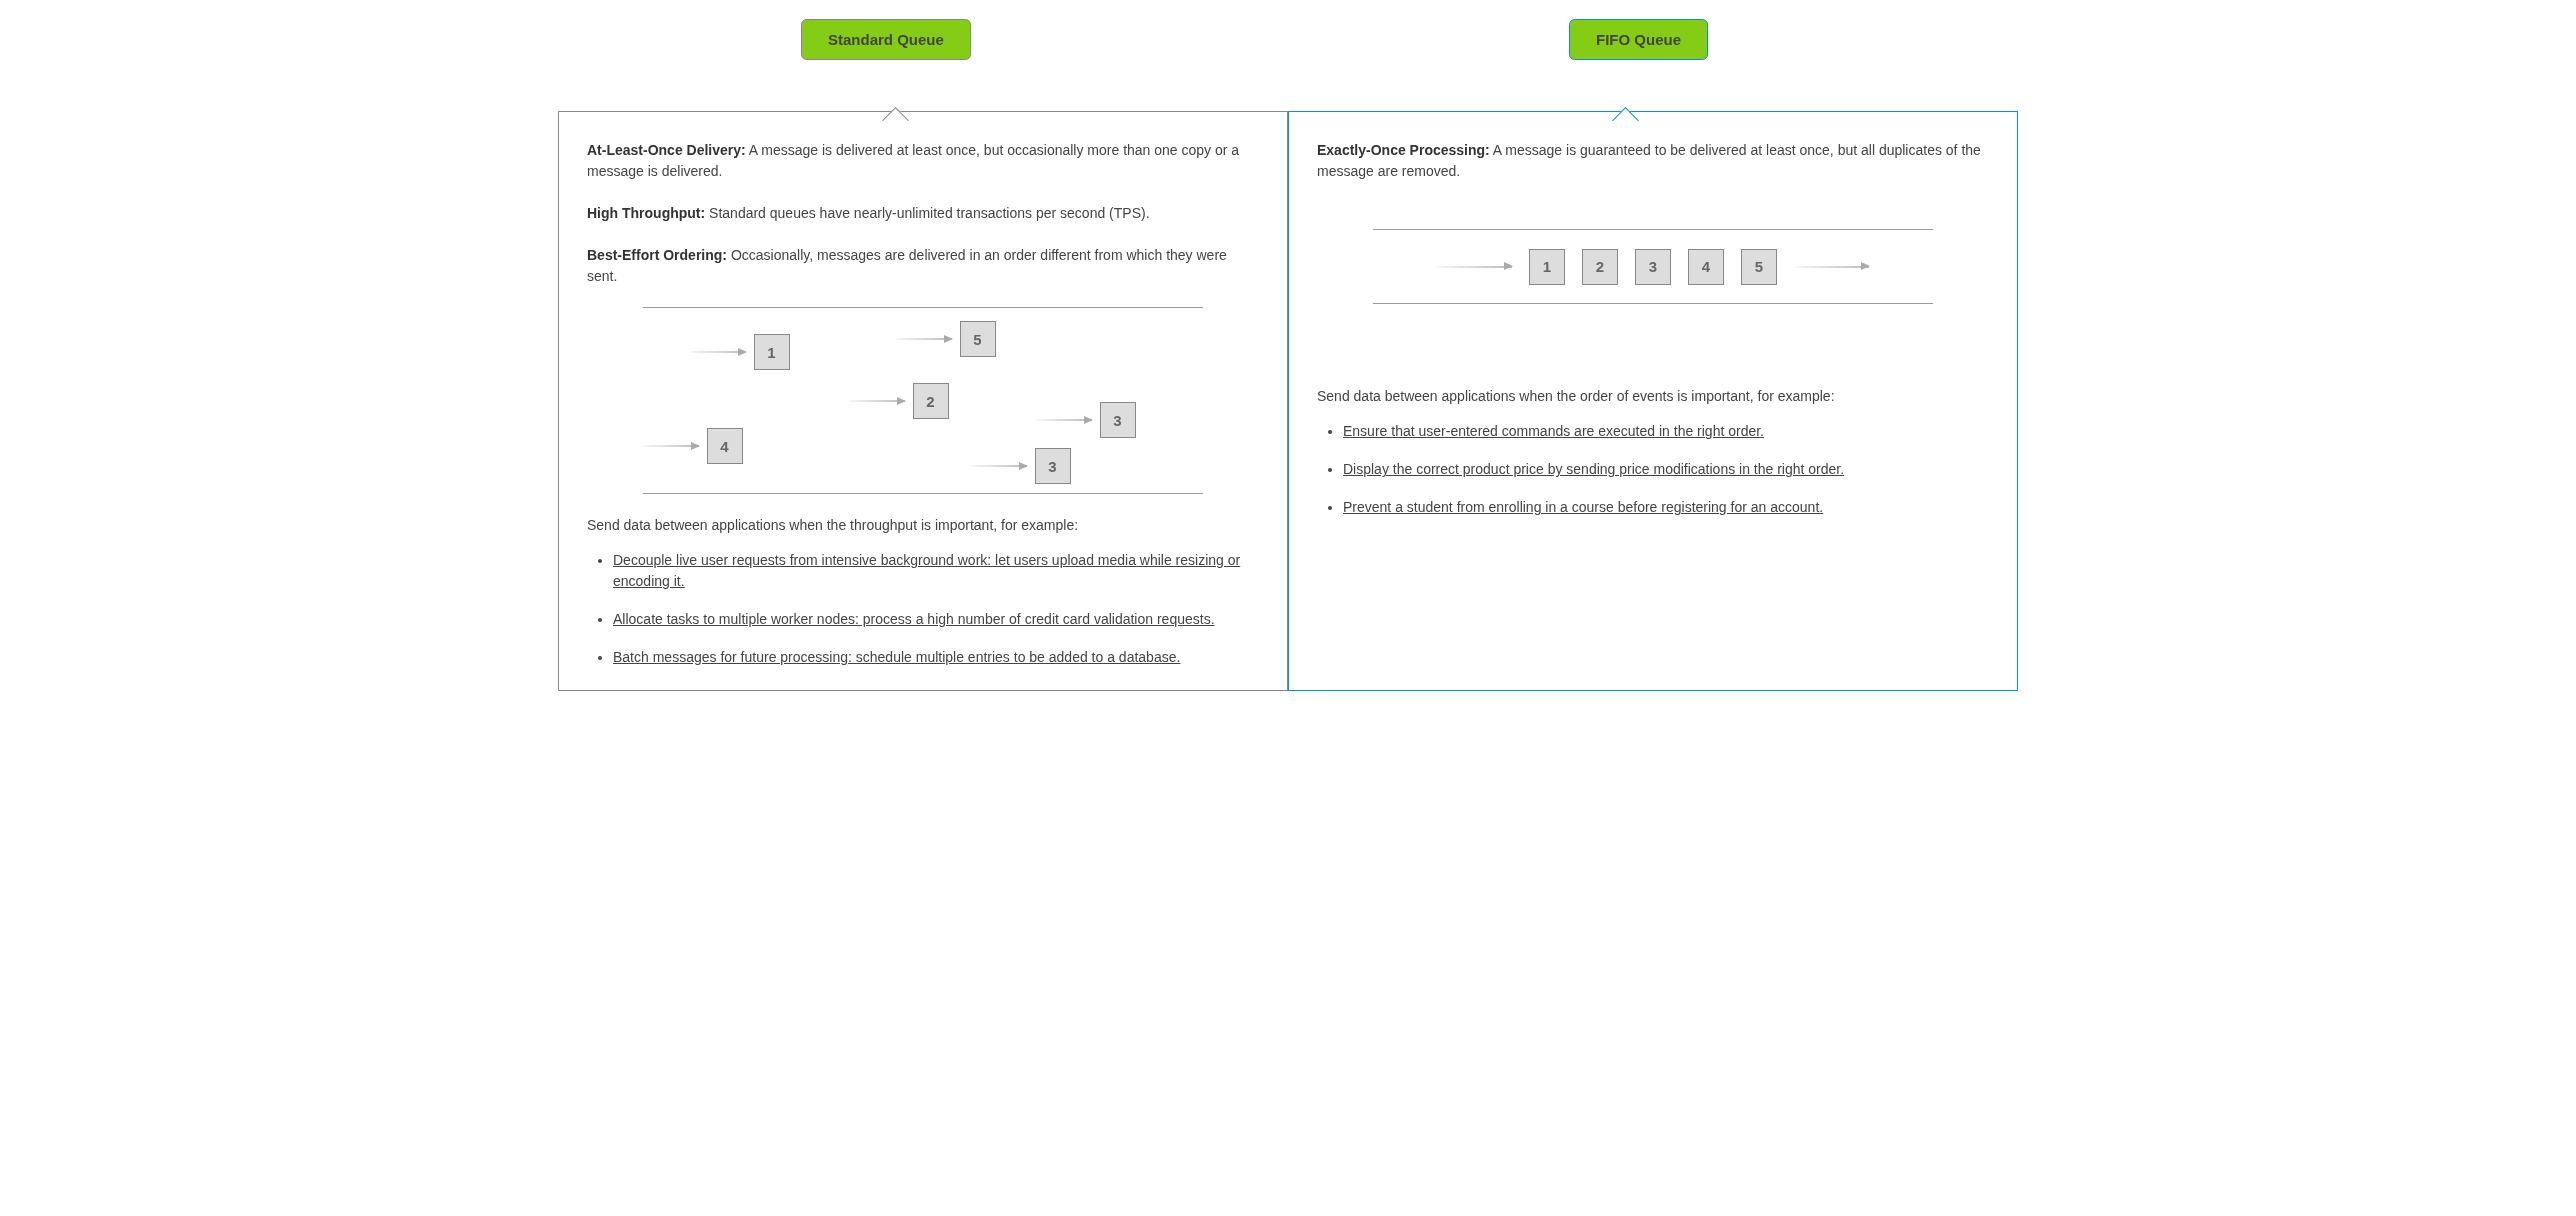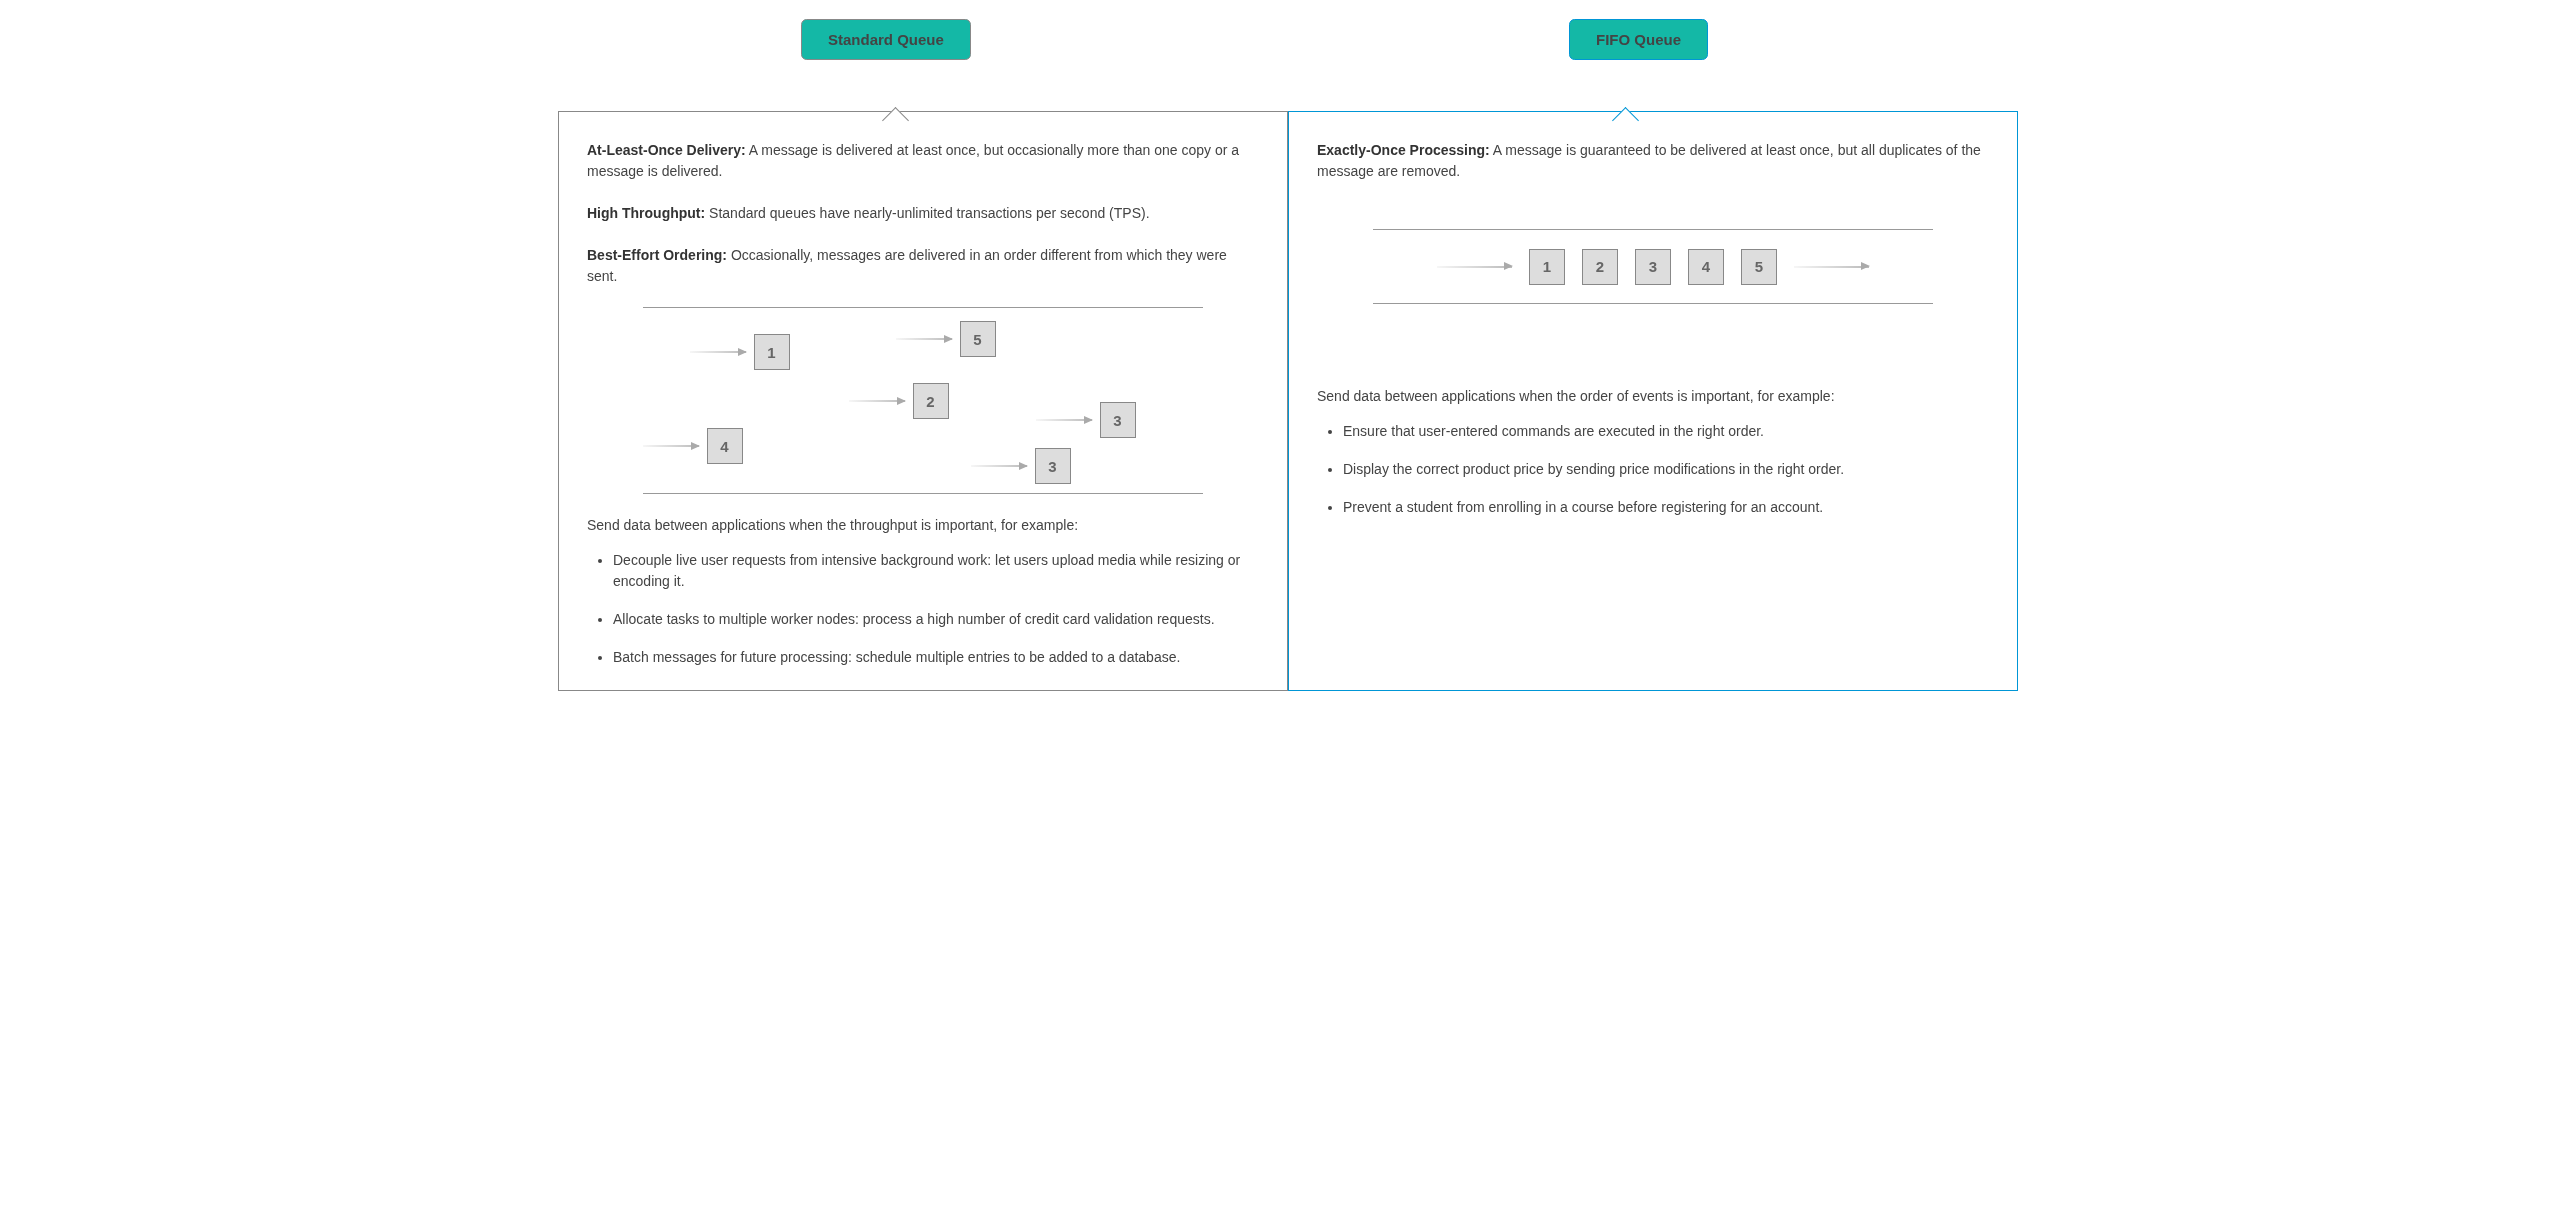--- a/index.html
+++ b/index.html
@@ -20,21 +20,21 @@
       flex: 1;
       position: relative;
     }
     .tab {
       display: inline-block;
       border: 1.9px solid;
       border-radius: 5.6px;
       padding: 11.2px 26px;
       font-weight: 600;
       font-size: 15px;
-      background: #14b8a6;
+      background: #84cc16;
       position: relative;
       z-index: 2;
       margin-left: 243px;
       margin-bottom: 0;
     }
     .tab-standard { border-color: #888; color: #444; }
     .tab-fifo { border-color: #0096d6; color: #444; margin-left: 281px; }
     .connector {
       width: 19px;
       height: 19px;
@@ -102,21 +102,21 @@
       border-bottom: 4.7px solid transparent;
     }
     .msg-item {
       position: absolute;
       display: flex;
       align-items: center;
       gap: 7.5px;
     }
     .intro { margin-bottom: 17px; margin-top: 8px; }
     ul { list-style: disc; padding-left: 26px; }
-    ul li { margin-bottom: 17px; line-height: 1.5; }
+    ul li { margin-bottom: 17px; line-height: 1.5; text-decoration: underline; }
     ul li:last-child { margin-bottom: 0; }
   </style>
 </head>
 <body>
 
 <div class="container">
 
   <div class="column">
     <div class="tab tab-standard">Standard Queue</div>
     <div class="connector connector-standard"></div>

